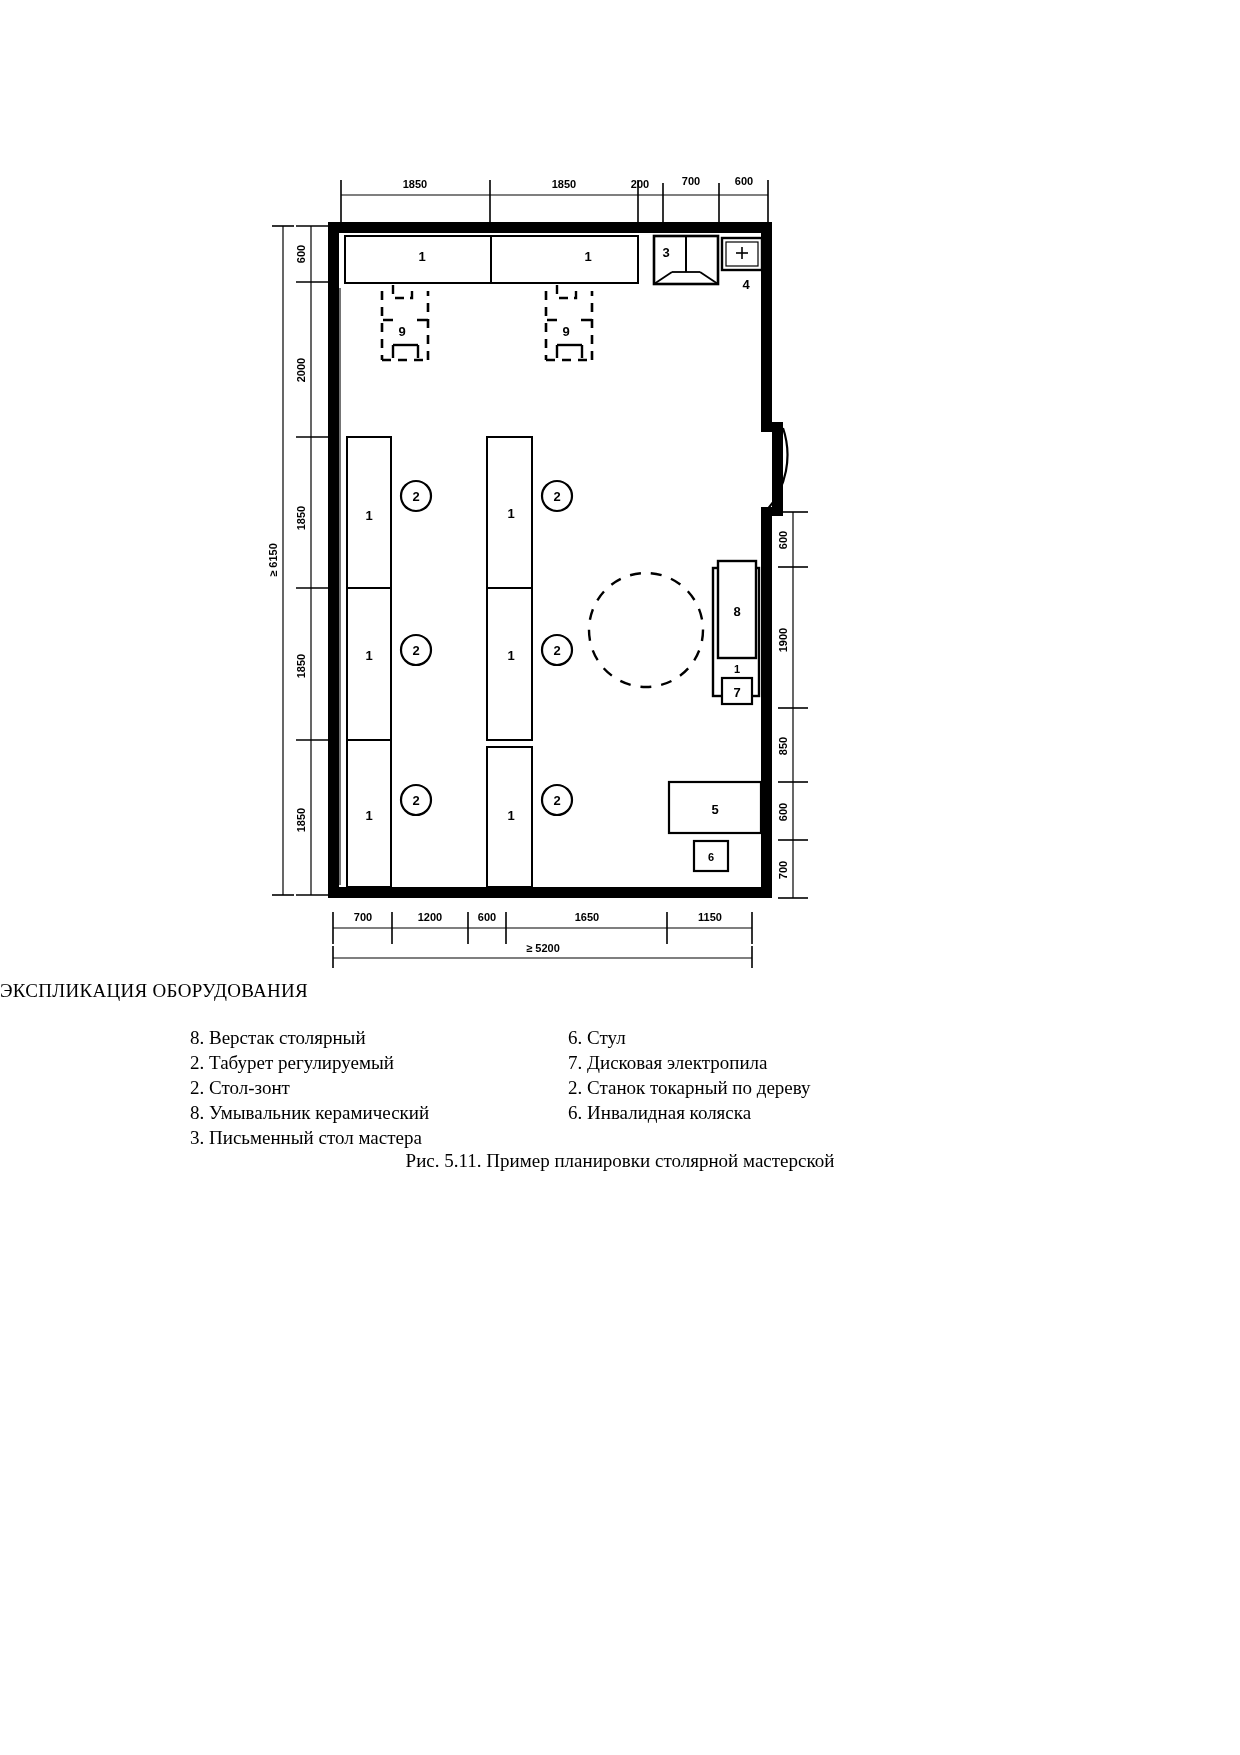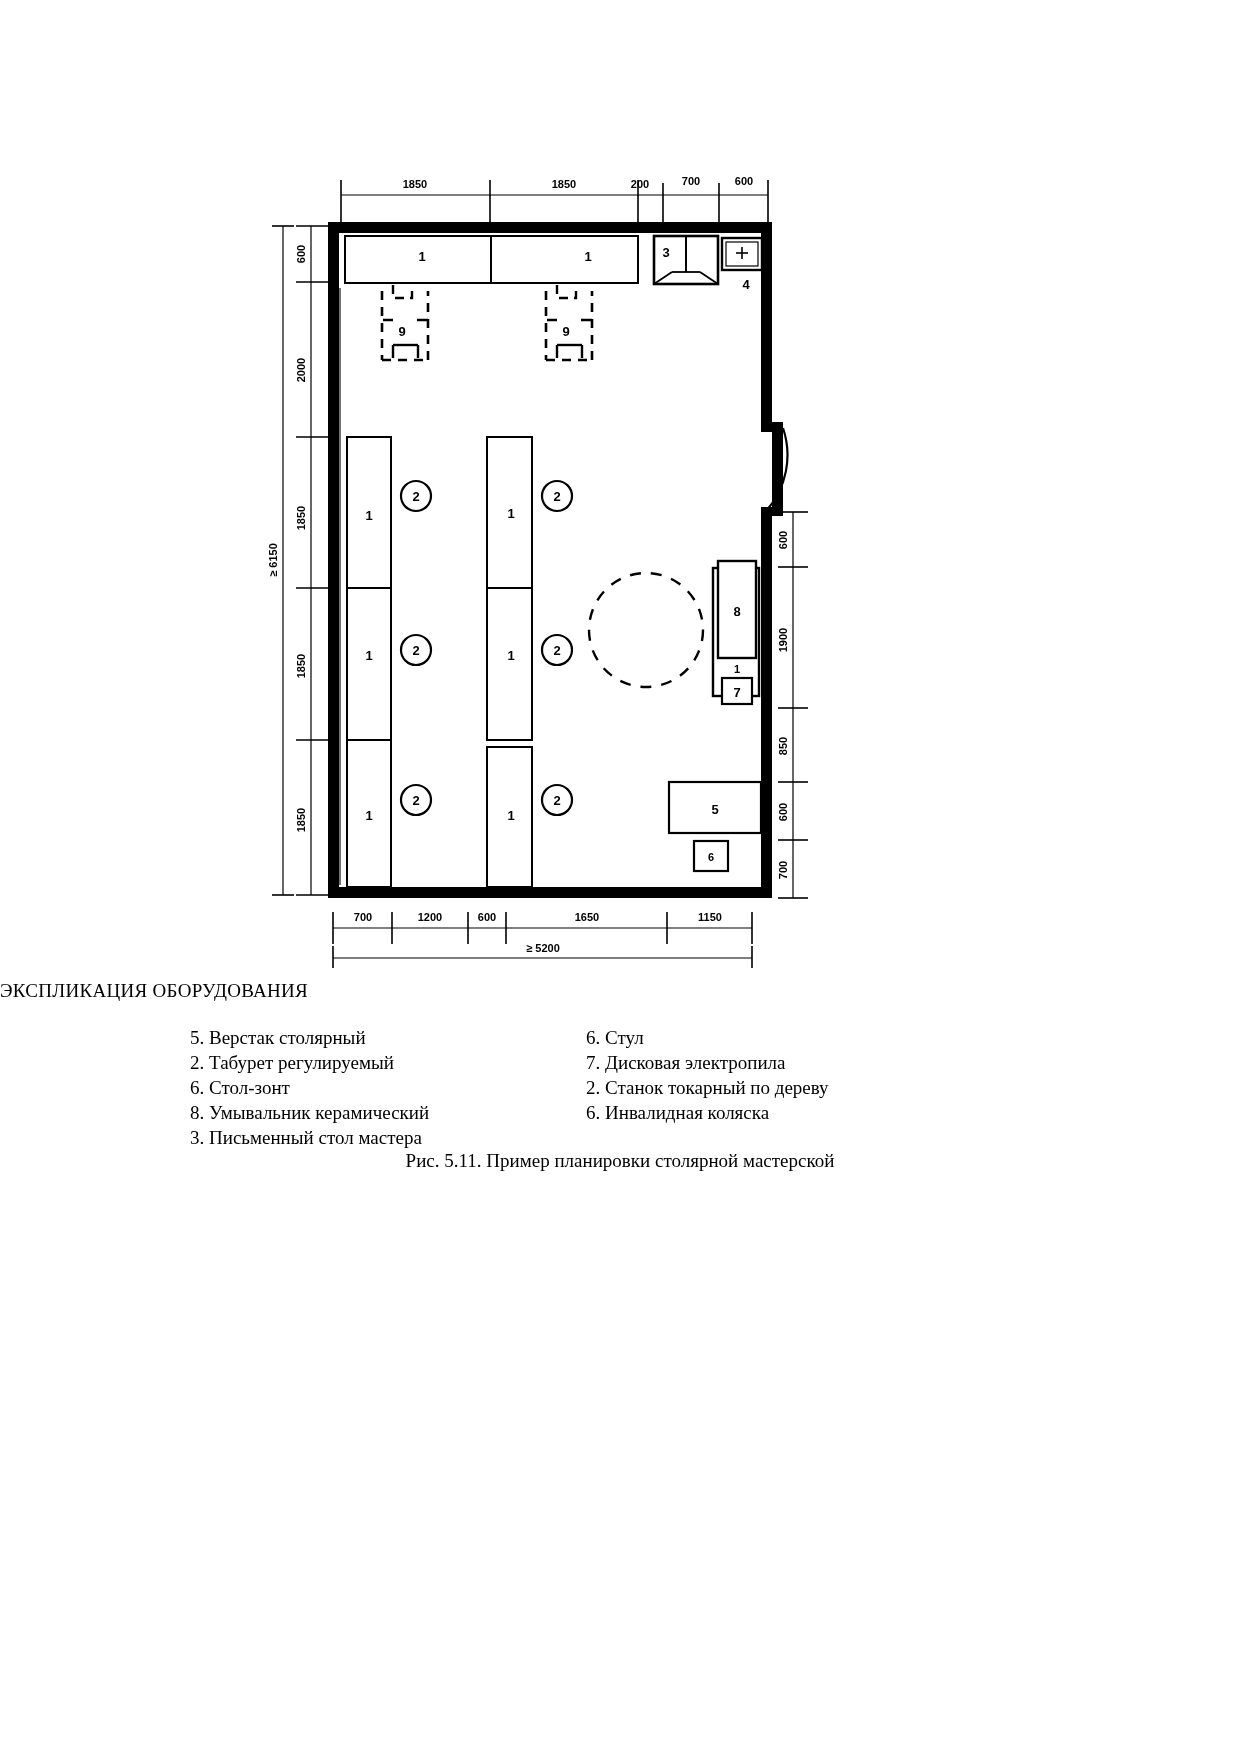--- a/index.html
+++ b/index.html
@@ -7,21 +7,21 @@
   #page{position:relative;width:1240px;height:1755px;overflow:hidden;margin-top:40px;}
   #plan-wrap{position:absolute;left:0;top:0;width:1240px;height:960px;}
   svg{display:block;}
   .dimtxt{font-family:"Liberation Sans",sans-serif;font-weight:bold;font-size:11px;fill:#000;}
   .eqtxt{font-family:"Liberation Sans",sans-serif;font-weight:bold;font-size:13px;fill:#000;}
   .eqtxt-sm{font-family:"Liberation Sans",sans-serif;font-weight:bold;font-size:11px;fill:#000;}
   #legend-title{position:absolute;left:0;top:940px;width:1240px;text-align:left;font-size:19px;letter-spacing:.3px;}
   #legend{position:absolute;left:190px;top:985px;width:700px;}
   .leg-col{position:absolute;top:0;}
   .leg-col.left{left:0;}
-  .leg-col.right{left:396px;}
+  .leg-col.right{left:378px;}
   .leg-item{font-size:19px;line-height:25px;white-space:nowrap;}
   #caption{position:absolute;left:0;top:1110px;width:1240px;text-align:center;font-size:19px;}
 </style>
 </head>
 <body>
 
 <div id="page">
 
   <div id="plan-wrap">
   <svg width="1240" height="960" viewBox="0 0 1240 960">
@@ -244,23 +244,23 @@
       <text class="dimtxt" x="543" y="912" text-anchor="middle">≥ 5200</text>
     </g>
 
   </svg>
   </div>
 
   <div id="legend-title">ЭКСПЛИКАЦИЯ ОБОРУДОВАНИЯ</div>
 
   <div id="legend">
     <div class="leg-col left">
-      <div class="leg-item">5. Верстак столярный</div>
+      <div class="leg-item">8. Верстак столярный</div>
       <div class="leg-item">2. Табурет регулируемый</div>
-      <div class="leg-item">6. Стол-зонт</div>
+      <div class="leg-item">2. Стол-зонт</div>
       <div class="leg-item">8. Умывальник керамический</div>
       <div class="leg-item">3. Письменный стол мастера</div>
     </div>
     <div class="leg-col right">
       <div class="leg-item">6. Стул</div>
       <div class="leg-item">7. Дисковая электропила</div>
       <div class="leg-item">2. Станок токарный по дереву</div>
       <div class="leg-item">6. Инвалидная коляска</div>
     </div>
   </div>

